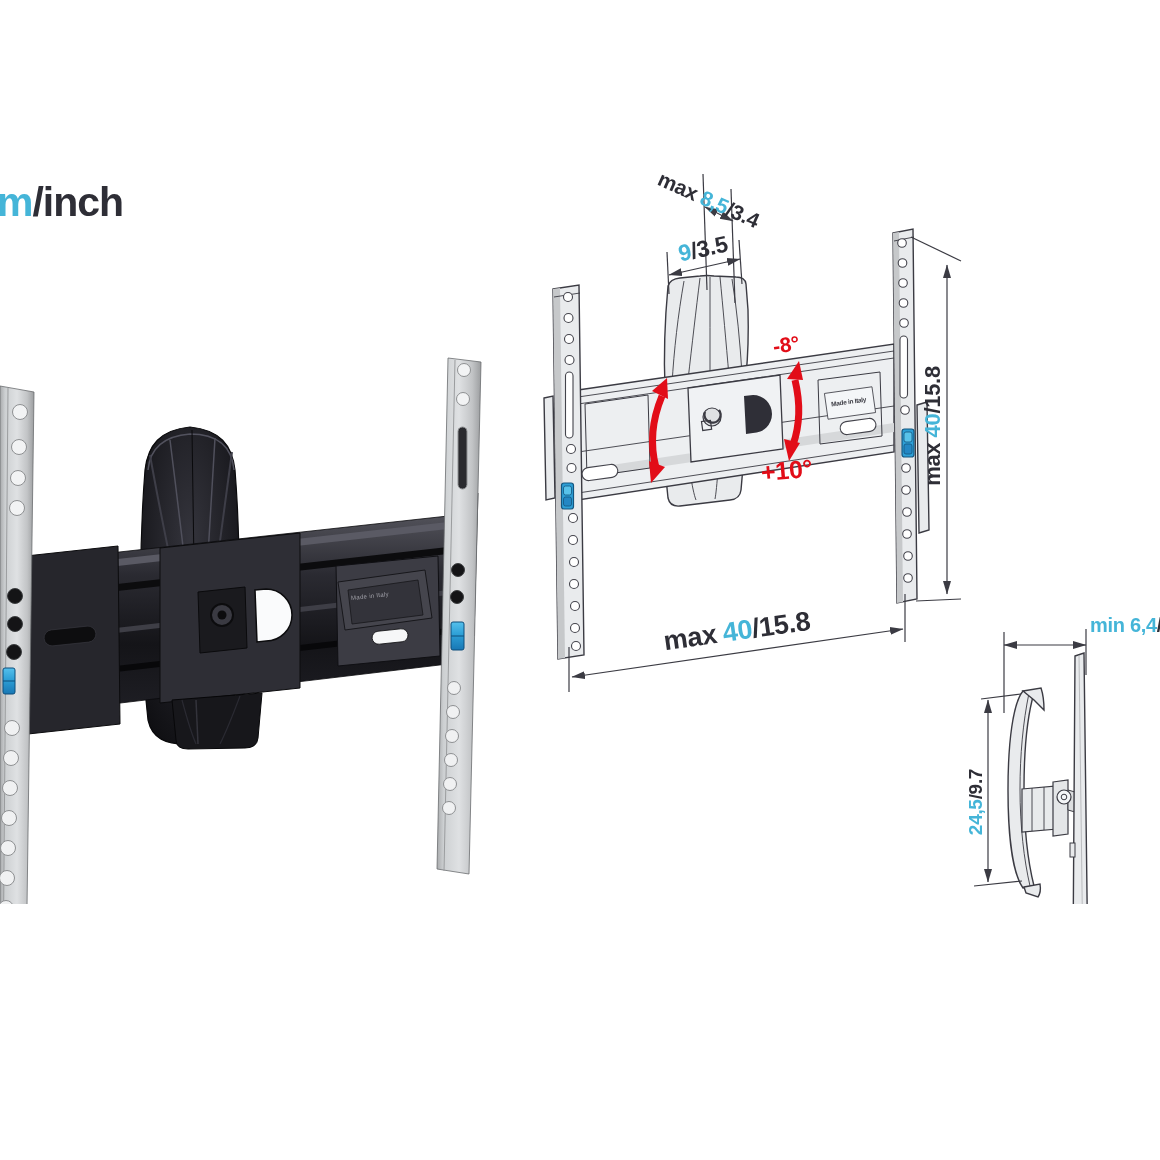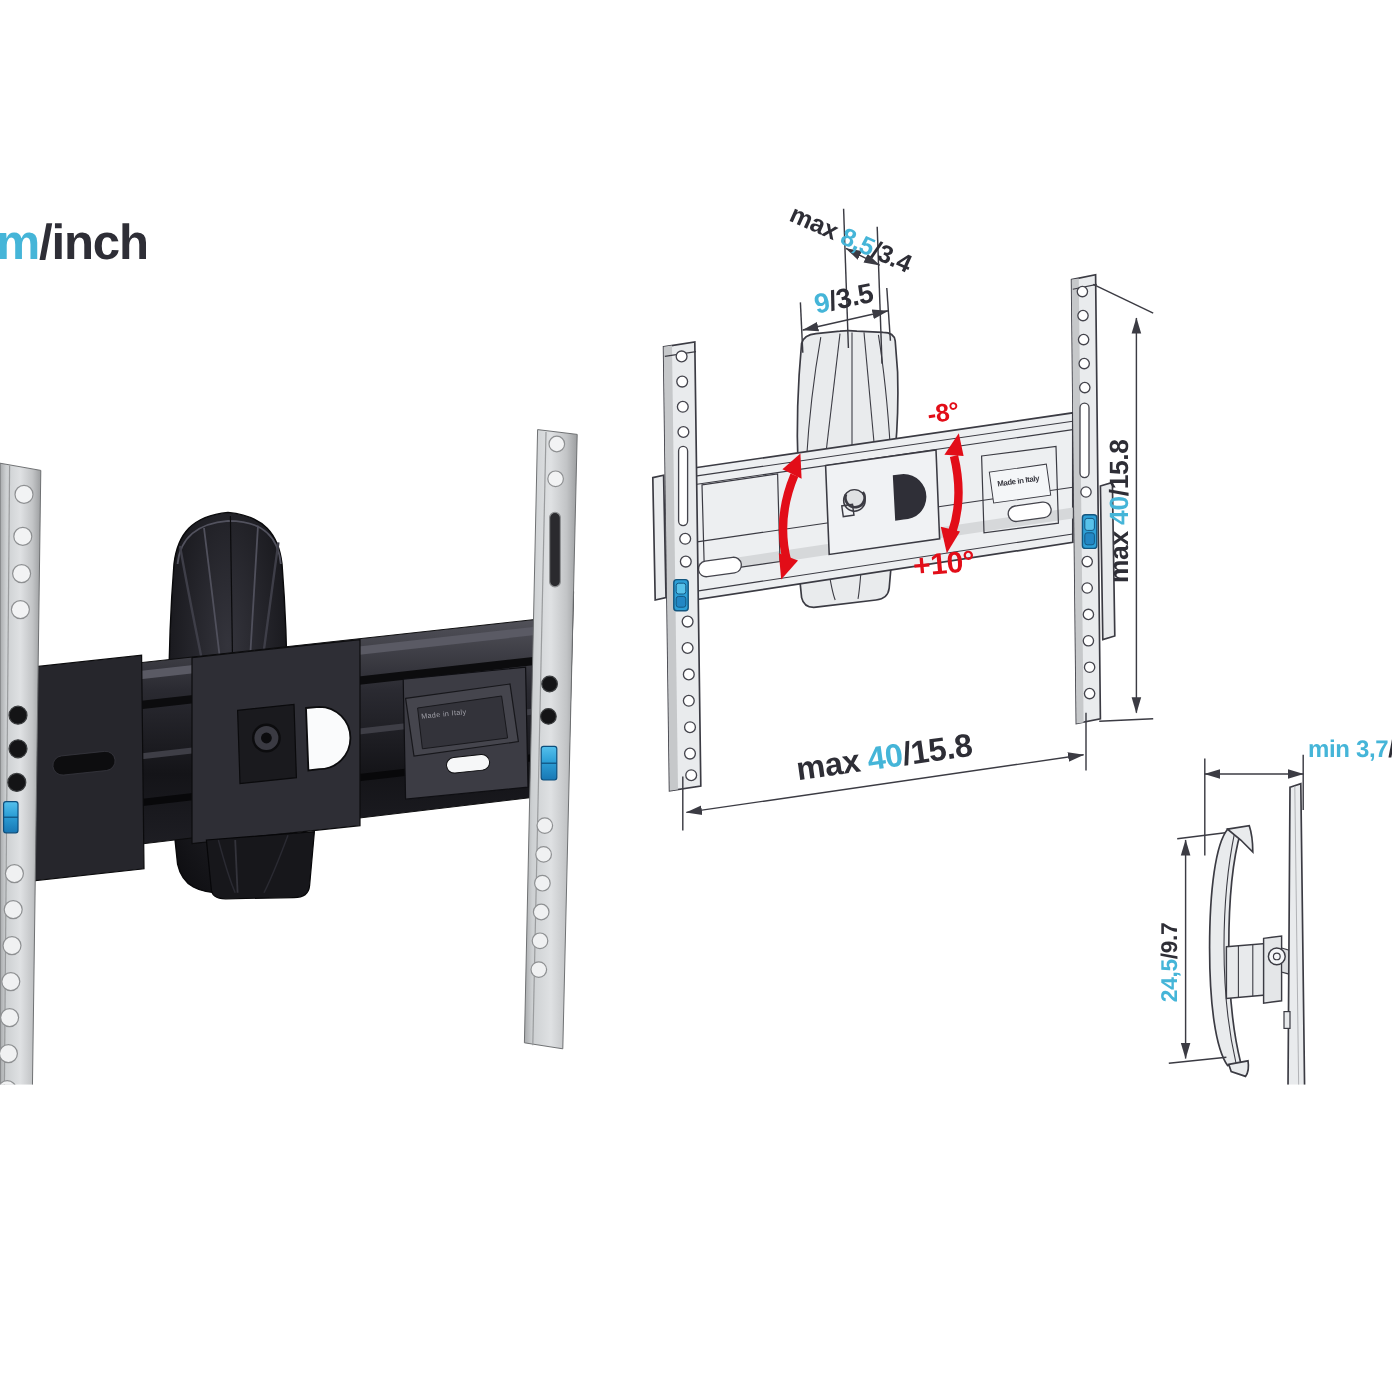--- a/index.html
+++ b/index.html
@@ -303,20 +303,20 @@
 
 <div class="lbl" id="dim-plate-width"><span class="cy">9</span><span class="dk">/3.5</span></div>
 
 <div class="lbl red" id="tilt-up-label">-8°</div>
 <div class="lbl red" id="tilt-down-label">+10°</div>
 
 <div class="lbl" id="dim-rail-height"><span class="dk pre">max</span><span class="cy">40</span><span class="dk">/15.8</span></div>
 
 <div class="lbl" id="dim-rail-span"><span class="dk pre">max</span><span class="cy">40</span><span class="dk">/15.8</span></div>
 
-<div class="lbl" id="dim-depth"><span class="cy">min 3,7</span><span class="dk">/</span></div>
+<div class="lbl" id="dim-depth"><span class="cy">min 6,4</span><span class="dk">/</span></div>
 
 <div class="lbl" id="dim-side-height"><span class="cy">24,5</span><span class="dk">/9.7</span></div>
 
 <div class="lbl" id="made-in-photo">Made in Italy</div>
 <div class="lbl" id="made-in-front">Made in Italy</div>
 
 </div>
 
 </body></html>

